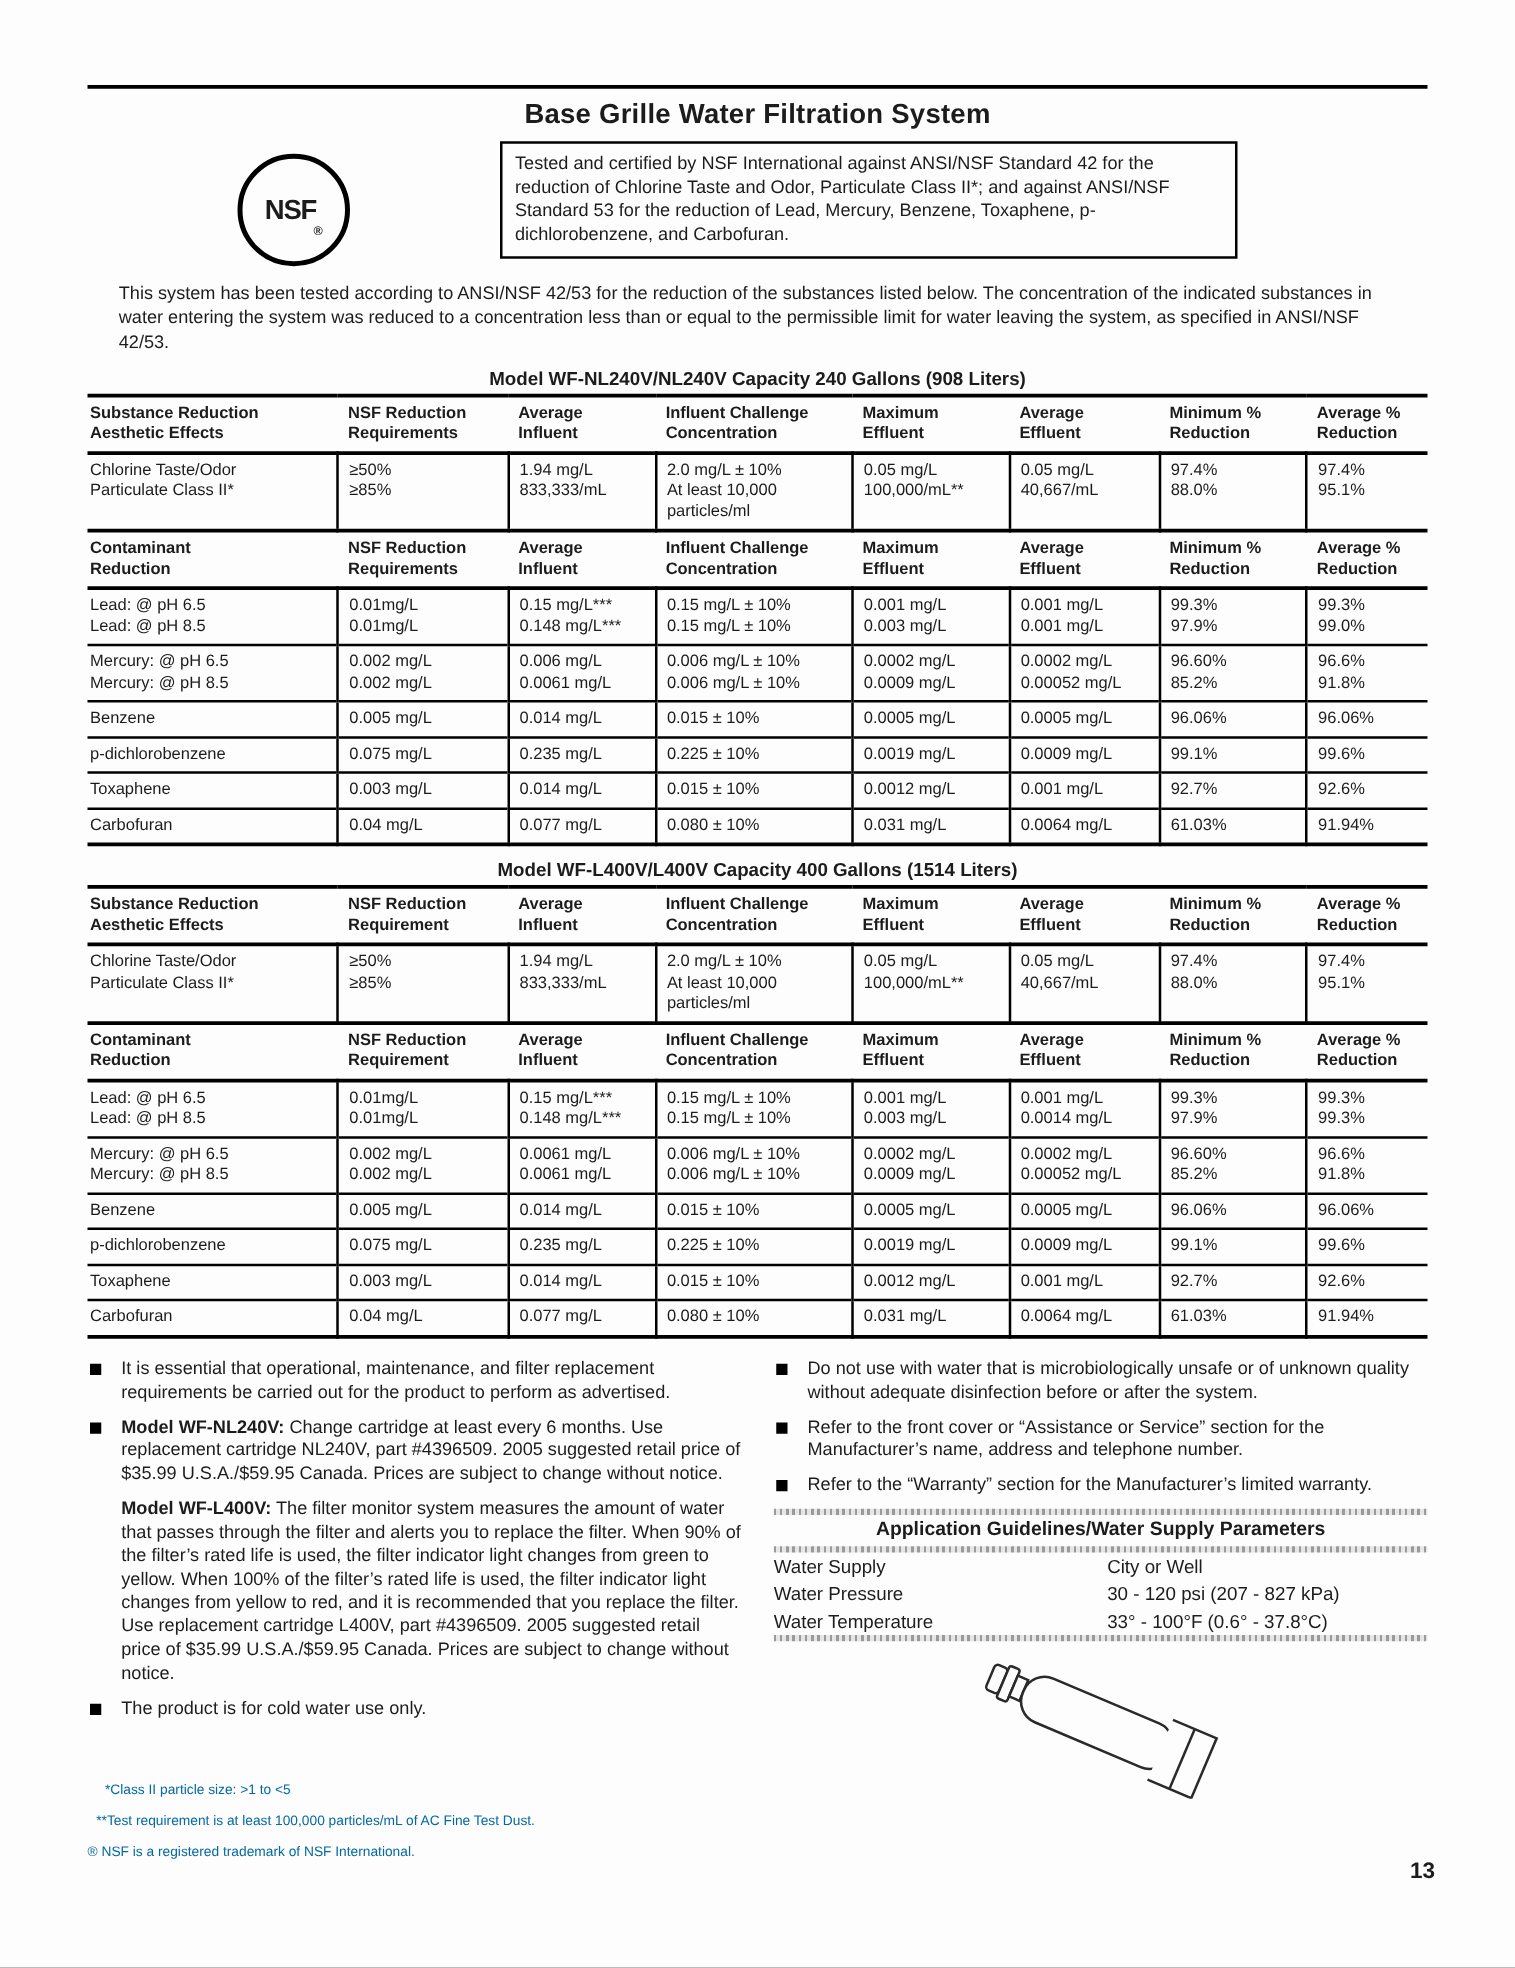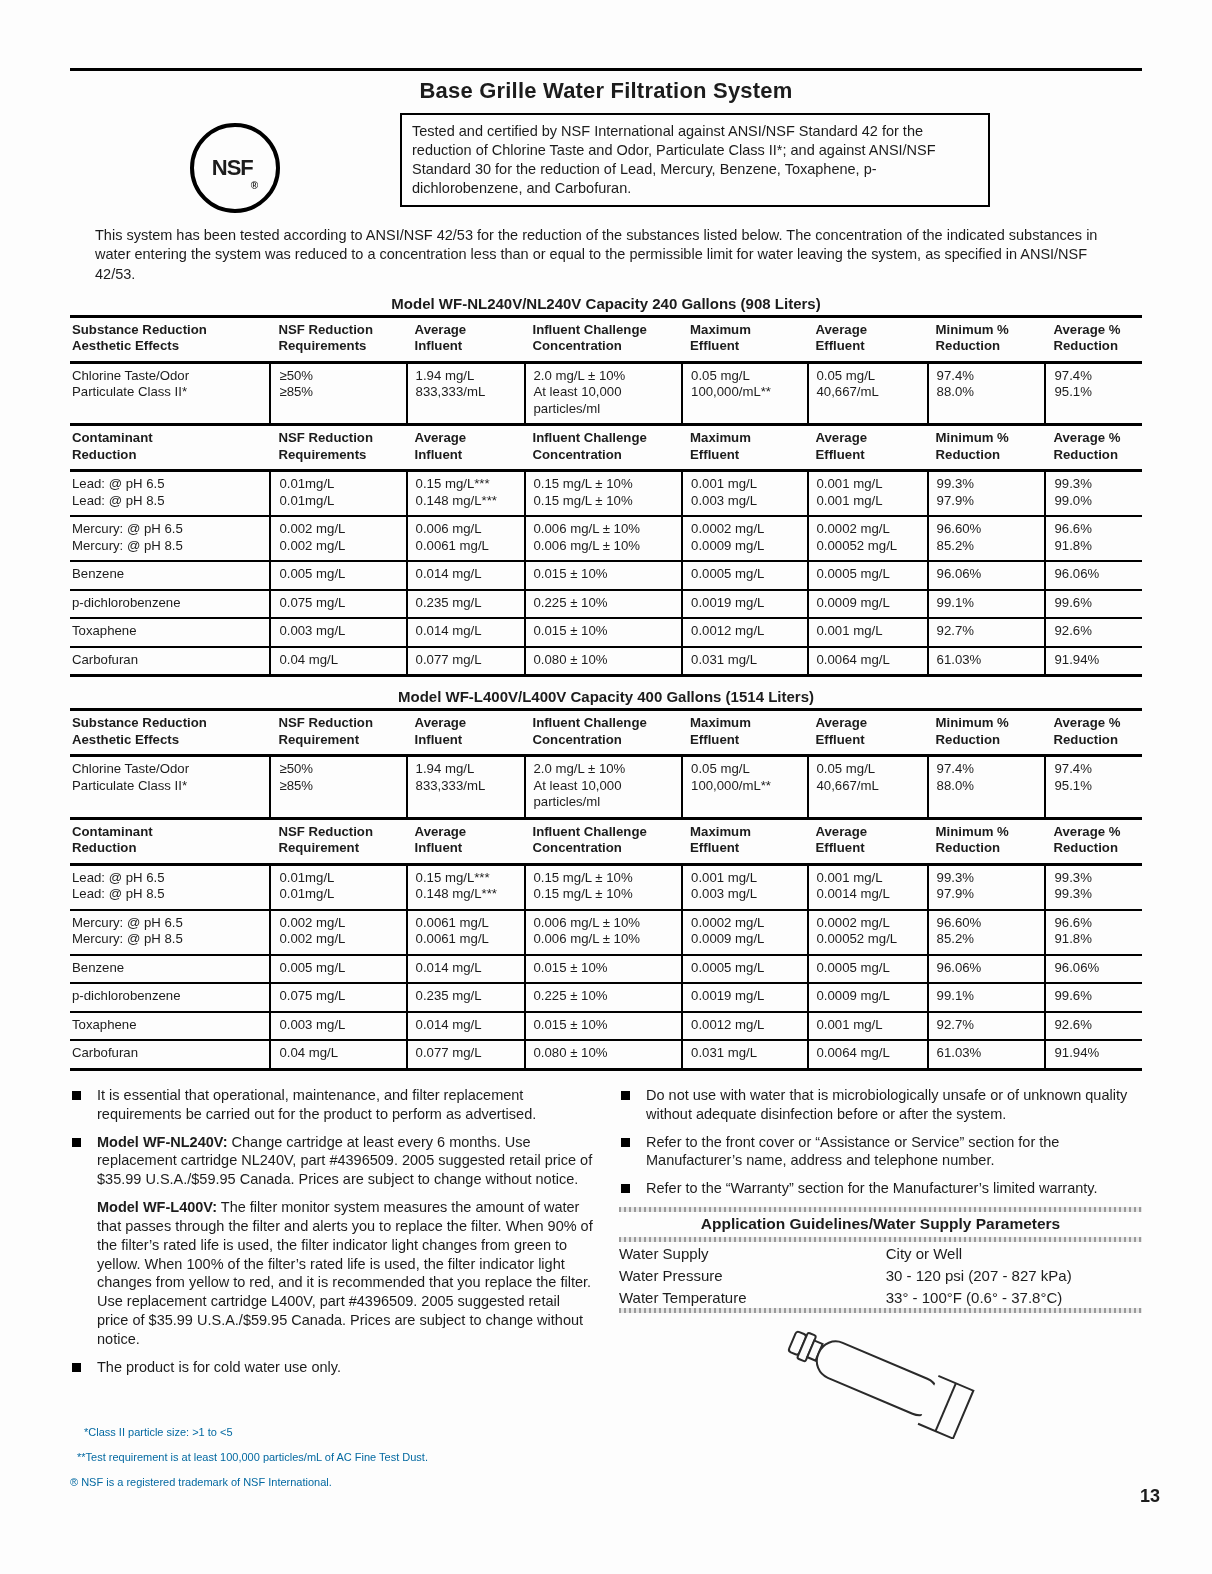--- a/index.html
+++ b/index.html
@@ -45,38 +45,38 @@
   .guide-title { text-align:center; font-weight:bold; font-size:15.5px; padding:3px 0 4px; }
   table.guide-tbl { width:100%; border-collapse:collapse; font-size:15px; }
   .guide-tbl td { padding:2.5px 0; vertical-align:top; }
   .guide-tbl td:first-child { width:51%; }
 
   .filter-art { margin:14px 0 0 160px; }
 
   .footnotes { position:absolute; left:70px; top:1420px; width:1010px; font-size:11px; line-height:25px; color:#0369a1; }
   .fn-1 { padding-left:14px; }
   .fn-2 { padding-left:7px; }
-  .pageno { position:absolute; right:52px; top:1486px; font-size:18px; font-weight:bold; }
+  .pageno { position:absolute; right:64px; top:1486px; font-size:18px; font-weight:bold; }
 </style>
 </head>
 <body>
 
 <div class="page">
   <div class="content">
     <div class="toprule"></div>
     <div class="title">Base Grille Water Filtration System</div>
 
     <div class="cert-row">
       <div class="logo-wrap">
         <div class="nsf-circle">
           <span class="nsf-text">NSF</span>
           <span class="nsf-reg">®</span>
         </div>
       </div>
-      <div class="cert-box">Tested and certified by NSF International against ANSI/NSF Standard 42 for the reduction of Chlorine Taste and Odor, Particulate Class II*; and against ANSI/NSF Standard 30 for the reduction of Lead, Mercury, Benzene, Toxaphene, p-dichlorobenzene, and Carbofuran.</div>
+      <div class="cert-box">Tested and certified by NSF International against ANSI/NSF Standard 42 for the reduction of Chlorine Taste and Odor, Particulate Class II*; and against ANSI/NSF Standard 53 for the reduction of Lead, Mercury, Benzene, Toxaphene, p-dichlorobenzene, and Carbofuran.</div>
     </div>
 
     <div class="intro">This system has been tested according to ANSI/NSF 42/53 for the reduction of the substances listed below. The concentration of the indicated substances in water entering the system was reduced to a concentration less than or equal to the permissible limit for water leaving the system, as specified in ANSI/NSF 42/53.</div>
 
     <div class="tbl-caption">Model WF-NL240V/NL240V Capacity 240 Gallons (908 Liters)</div>
     <table class="tbl">
       <colgroup>
         <col style="width:18.7%">
           <col style="width:12.7%">
           <col style="width:11.0%">

